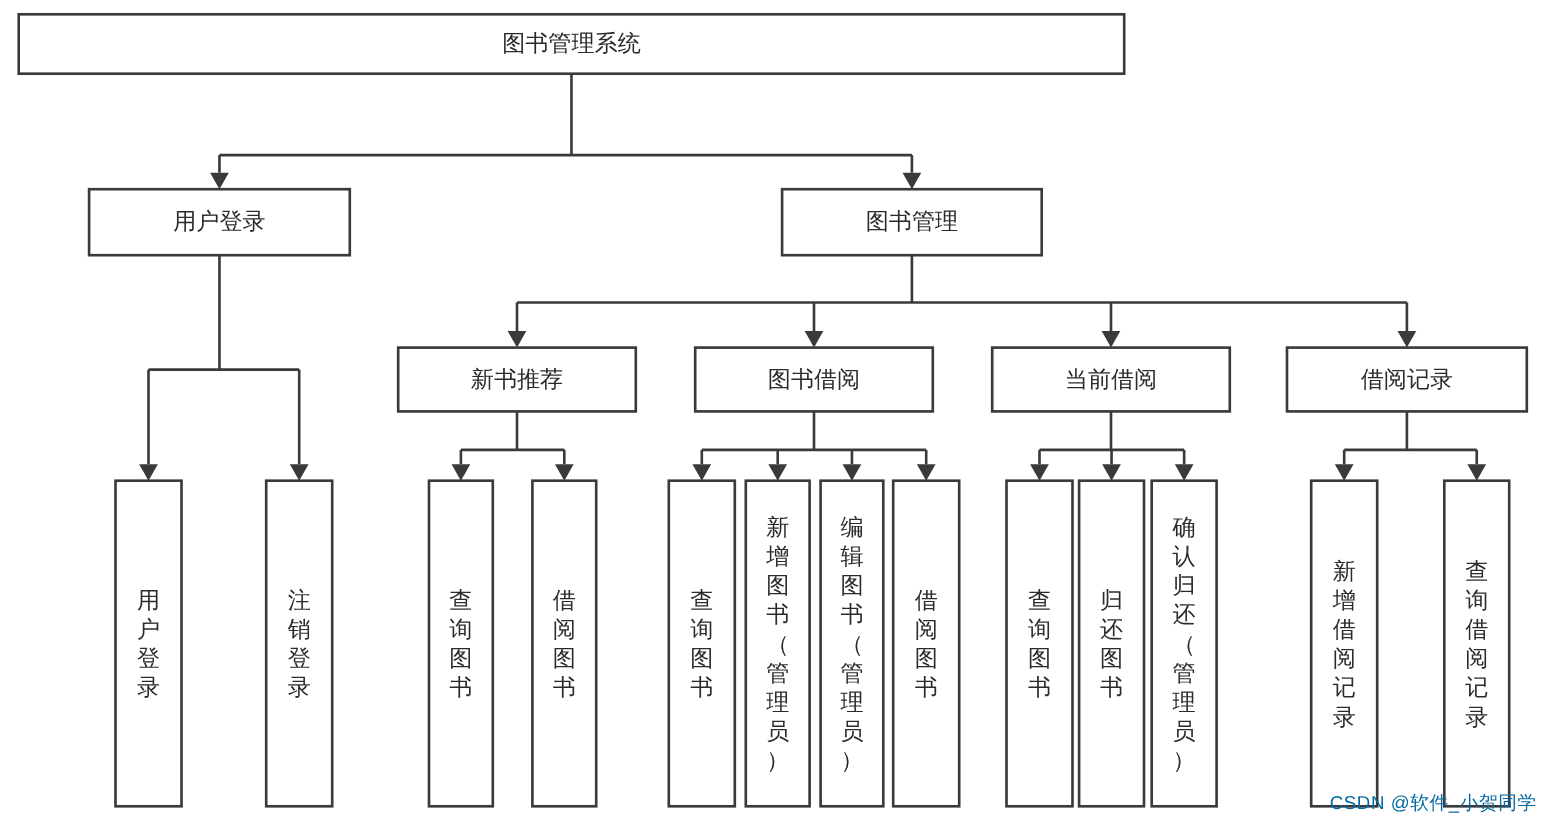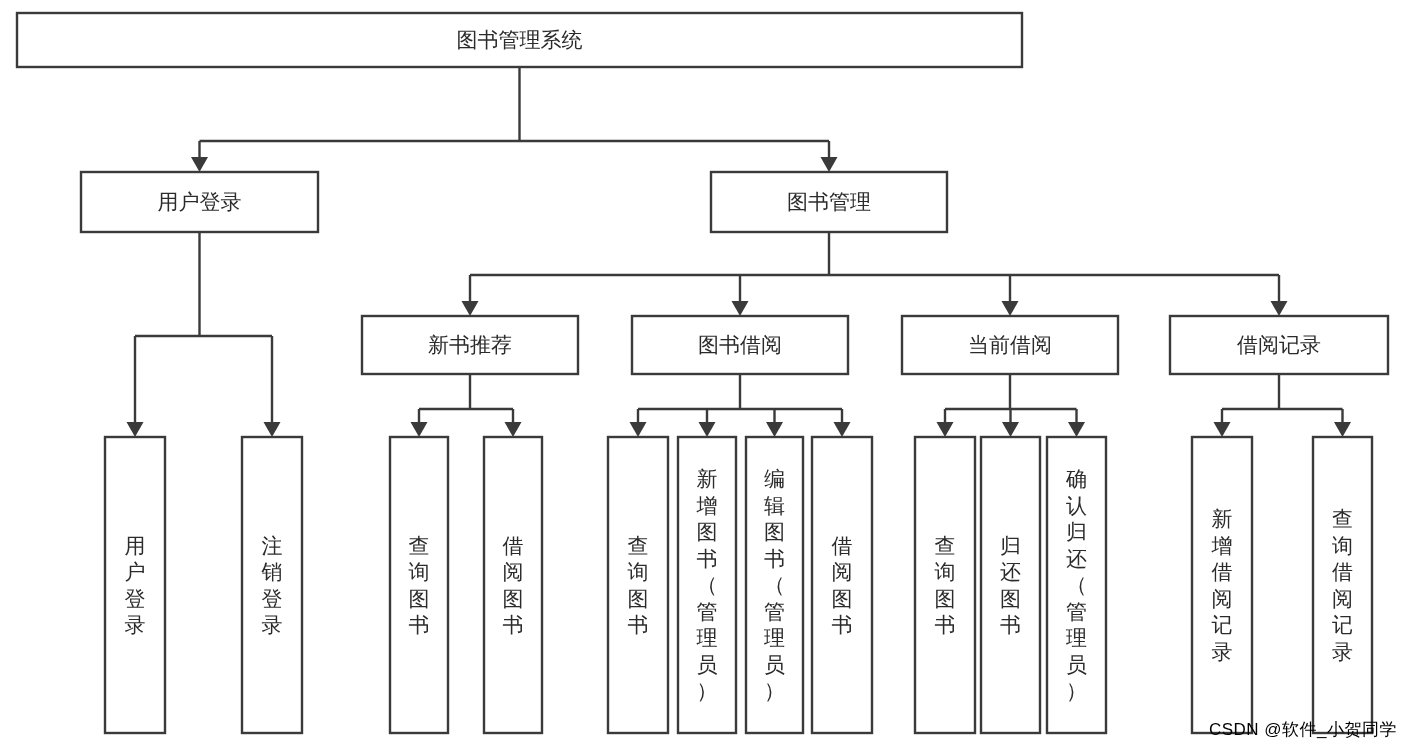--- a/index.html
+++ b/index.html
@@ -56,21 +56,21 @@
     font-size: 21px;
     fill: #2b2b2b;
     text-anchor: middle;
   }
   .watermark {
     position: absolute;
     right: 8px;
     bottom: 6px;
     font-family: "Liberation Sans", "DejaVu Sans", sans-serif;
     font-size: 17px;
-    color: #000000;
+    color: #0369a1;
     letter-spacing: 0.5px;
     white-space: nowrap;
     pointer-events: none;
   }
 </style>
 </head>
 <body>
 
 <div id="diagram-root">
 

